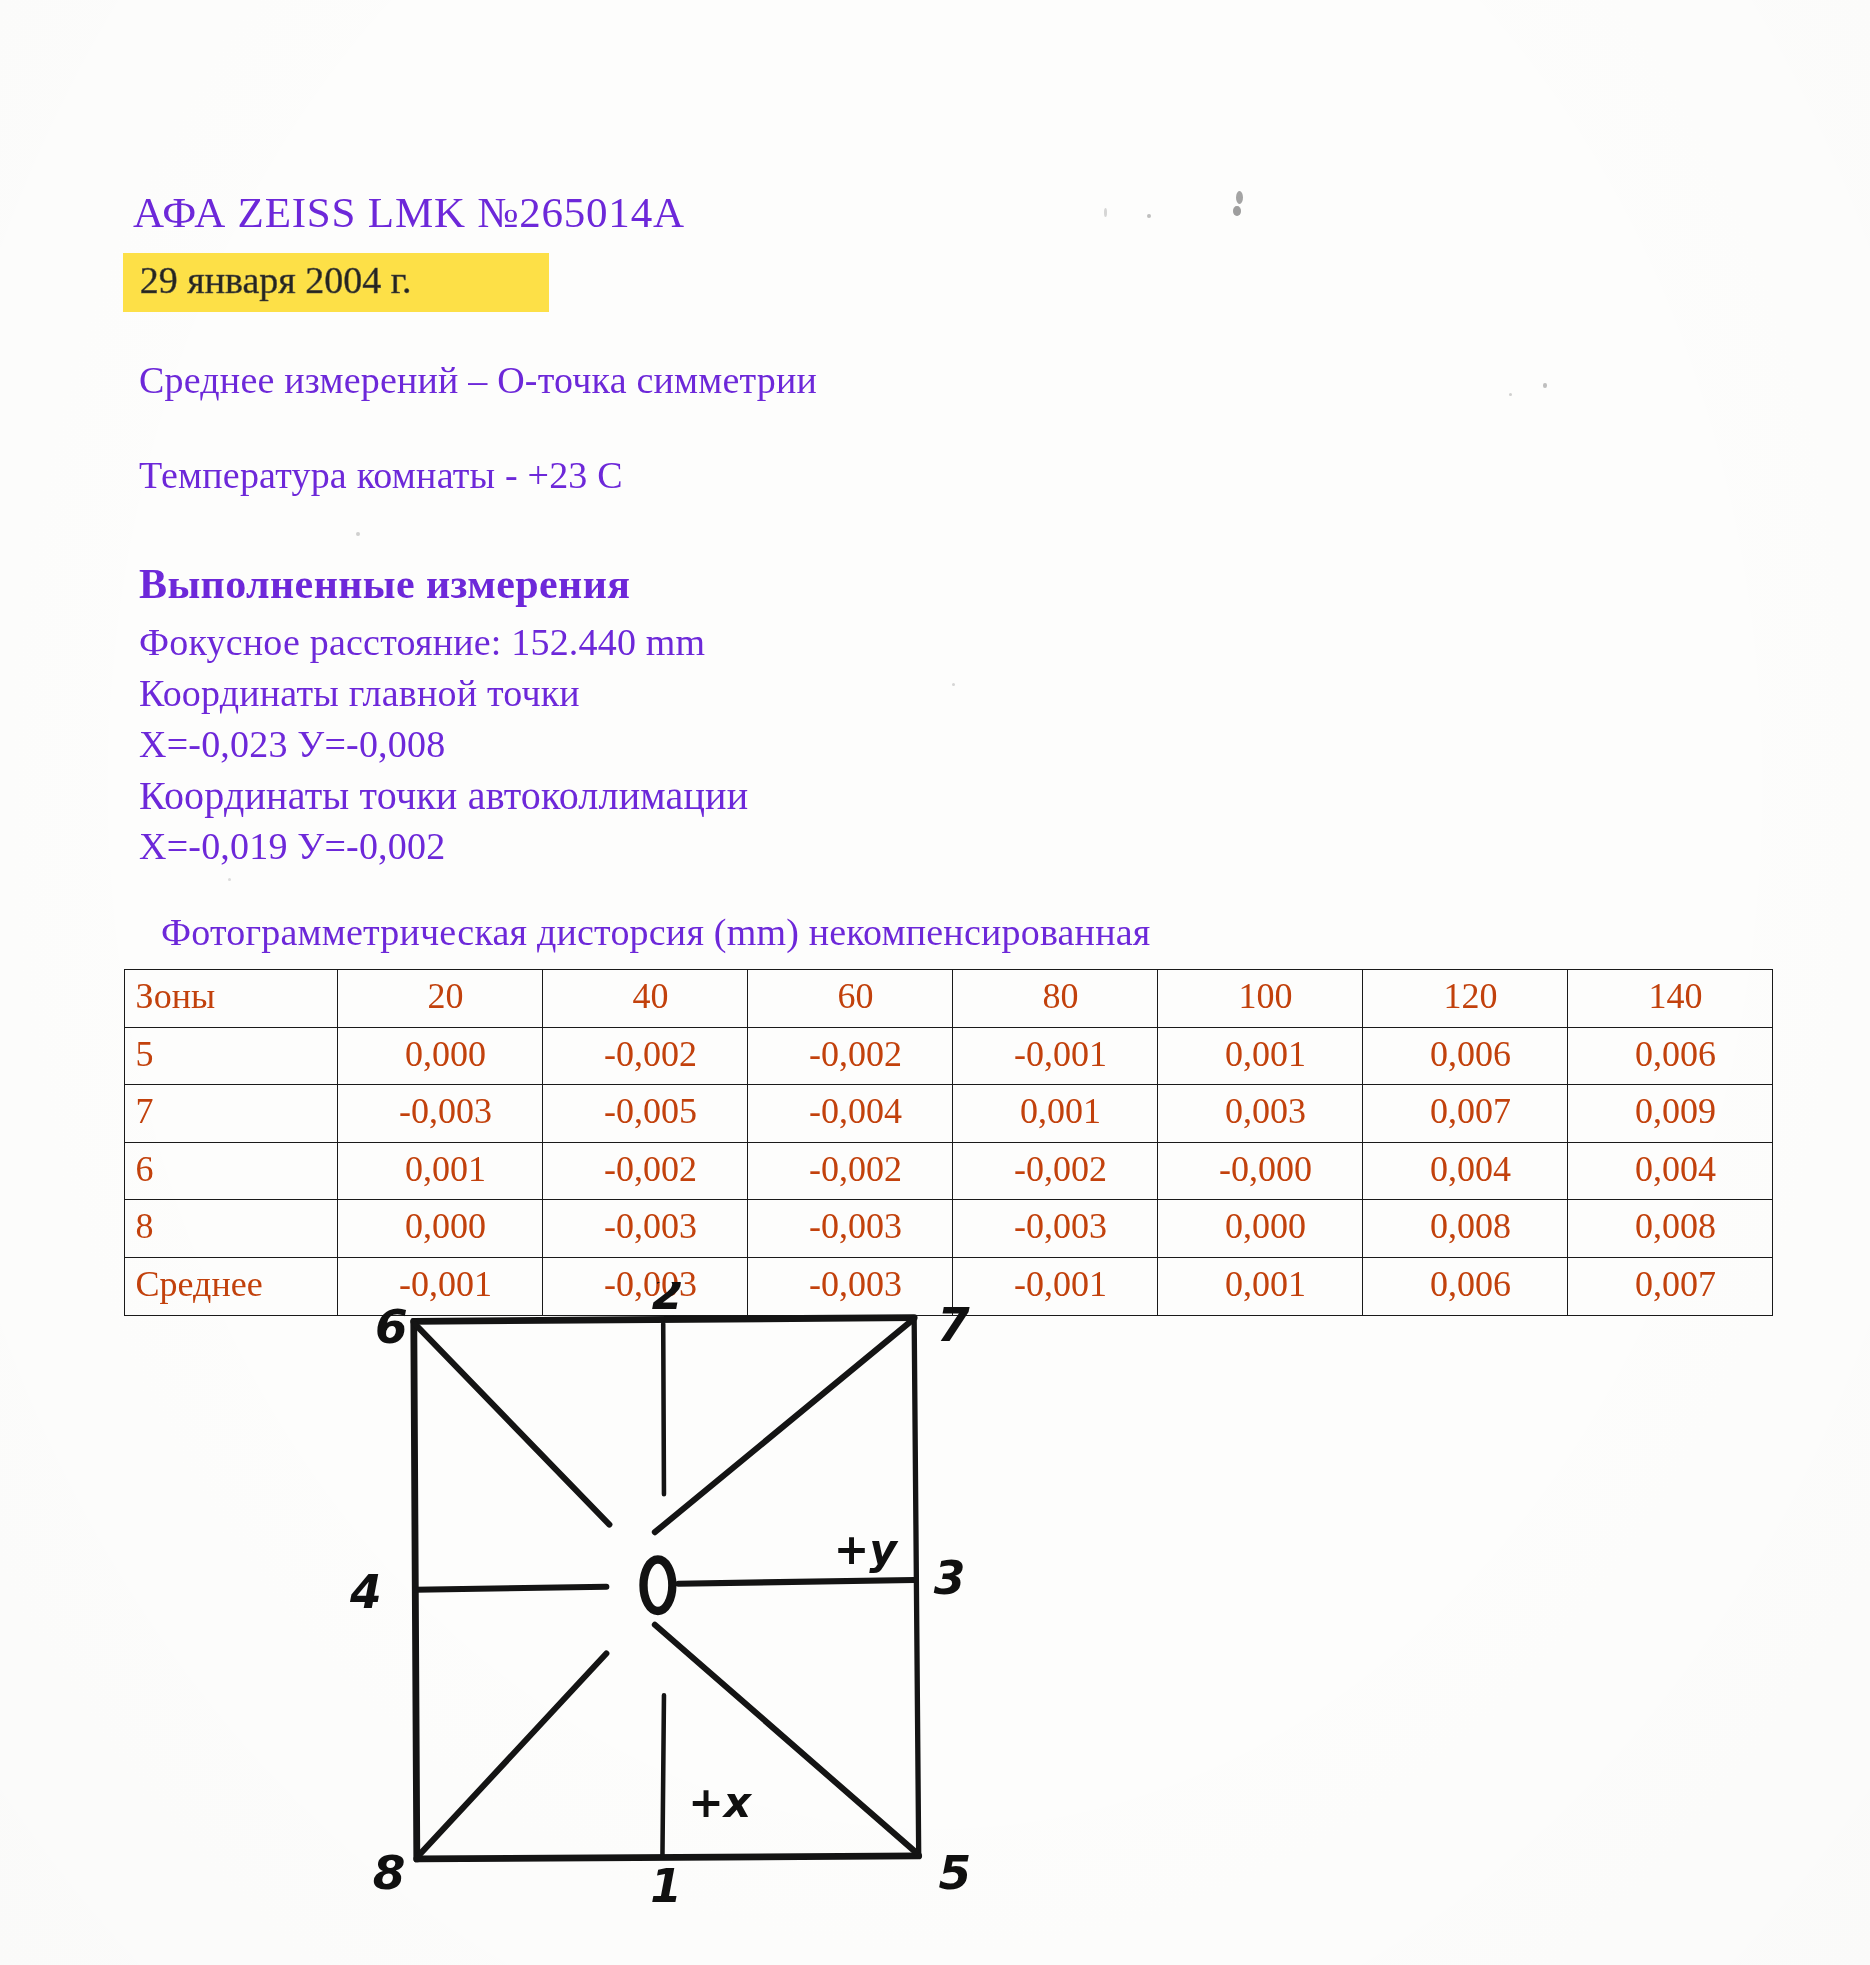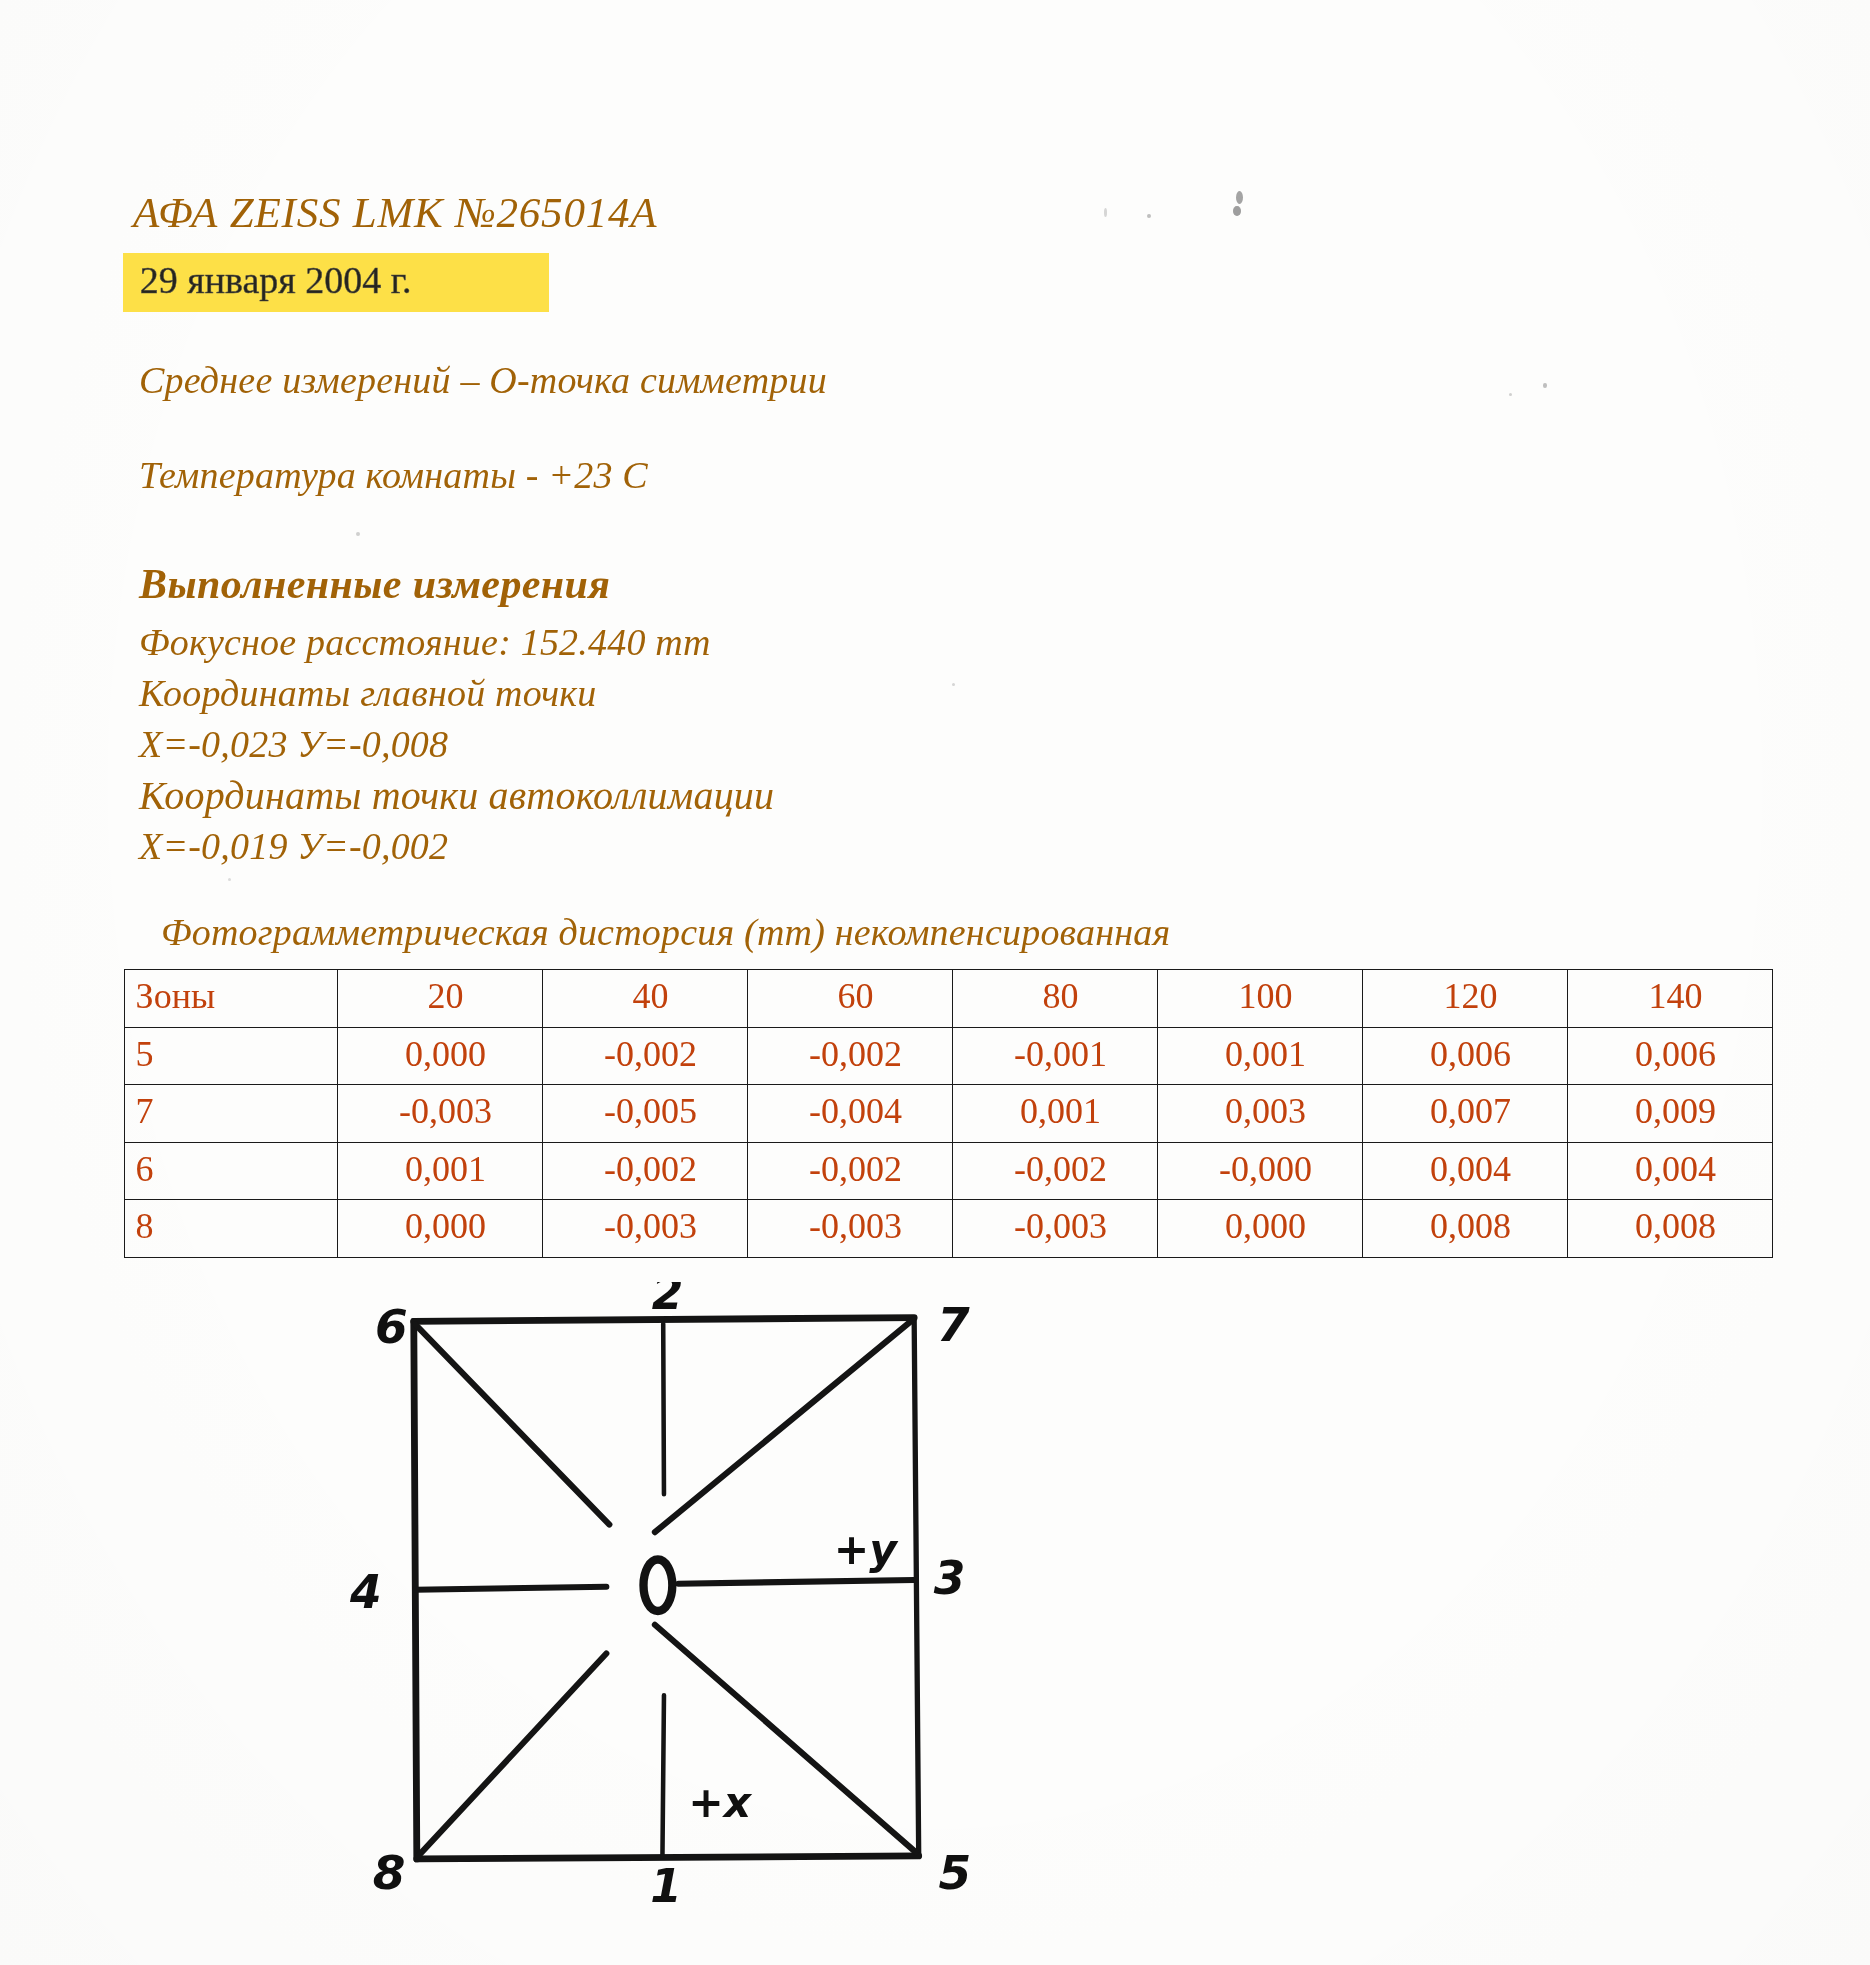--- a/index.html
+++ b/index.html
@@ -25,22 +25,21 @@
     inset: 0;
     background:
       radial-gradient(ellipse at 50% 40%, rgba(255,255,255,0) 55%, rgba(0,0,0,0.012) 100%);
     pointer-events: none;
   }
 
   .txt {
     position: absolute;
     white-space: nowrap;
     letter-spacing: 0.2px;
-    color: #a16207;
-    font-style: italic;
+    color: #6d28d9;
   }
 
   #doc-title {
     left: 133px;
     top: 188px;
     font-size: 43px;
     letter-spacing: 0.8px;
   }
 
   #date-highlight {
@@ -206,20 +205,30 @@
       </tr>
       <tr>
         <td class="zone-cell">8</td>
         <td class="val-cell">0,000</td>
         <td class="val-cell">-0,003</td>
         <td class="val-cell">-0,003</td>
         <td class="val-cell">-0,003</td>
         <td class="val-cell">0,000</td>
         <td class="val-cell">0,008</td>
         <td class="val-cell">0,008</td>
+      </tr>
+      <tr>
+        <td class="zone-cell">Среднее</td>
+        <td class="val-cell">-0,001</td>
+        <td class="val-cell">-0,003</td>
+        <td class="val-cell">-0,003</td>
+        <td class="val-cell">-0,001</td>
+        <td class="val-cell">0,001</td>
+        <td class="val-cell">0,006</td>
+        <td class="val-cell">0,007</td>
       </tr>
     </tbody>
   </table>
 
   <div id="diagram">
     <svg width="728" height="652" viewBox="0 0 960 860" xmlns="http://www.w3.org/2000/svg">
       <g stroke="#141414" stroke-linecap="round" fill="none">
 
         <path d="M146 52 L806 47" stroke-width="9"></path>
         <path d="M806 47 L812 757" stroke-width="7"></path>

